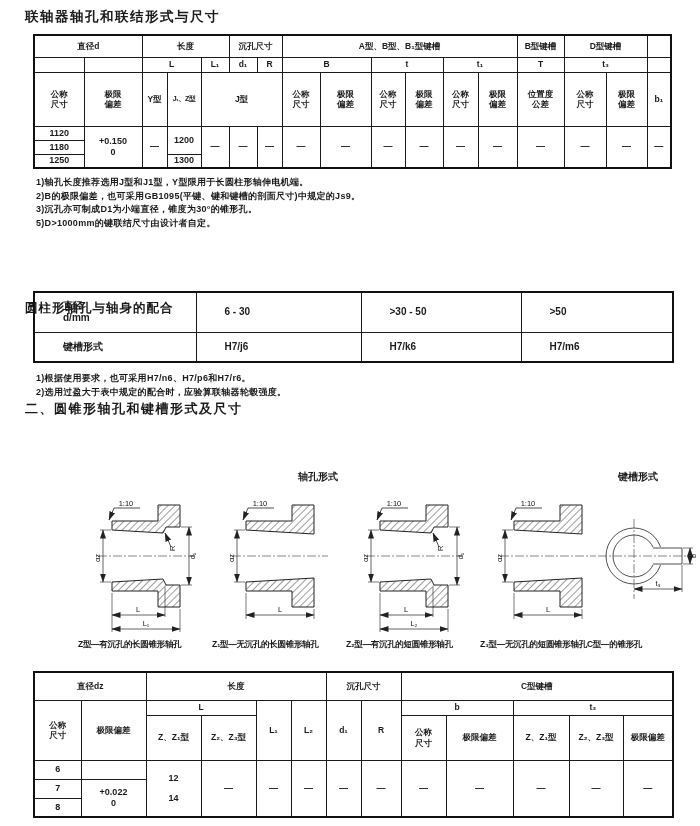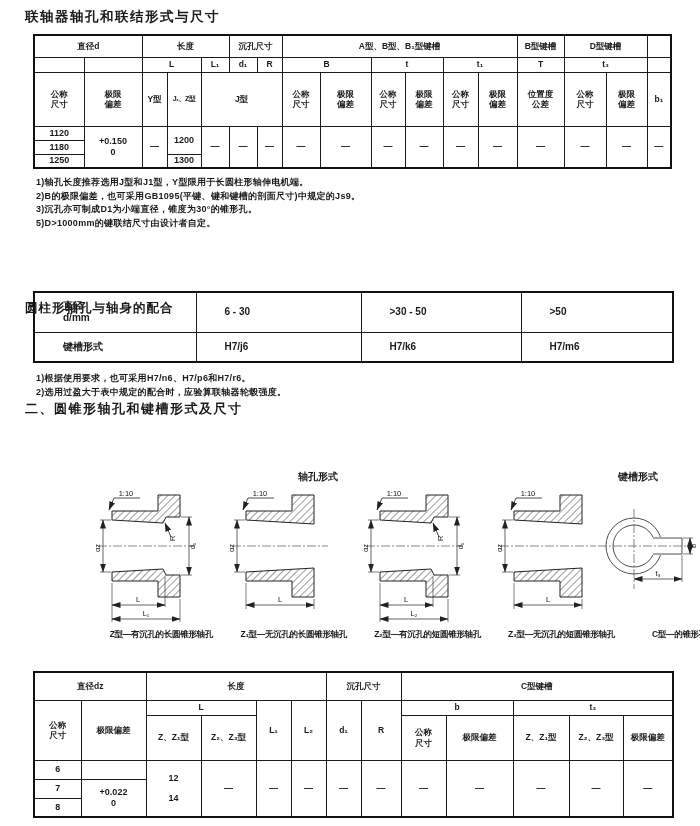--- a/index.html
+++ b/index.html
@@ -26,21 +26,21 @@
   .t1 tr.r1{height:22px;margin-left:15px;} .t1 tr.r2{height:15px;} .t1 tr.r3{height:54px;}
   .t1 tr.dr{height:14px;}
   .t2 td{font-size:10px;font-weight:bold;text-align:left;padding-left:28px;}
   .t2 tr.r1{height:40px;padding-left:48px;} .t2 tr.r2{height:30px;}
   .t3 tr.r1{height:28px;} .t3 tr.r2{height:15px;} .t3 tr.r3{height:45px;}
   .t3 tr.dr{height:19px;}
   .v2{display:flex;flex-direction:column;gap:9px;align-items:center;}
 
   .figsec{left:0;top:465px;width:700px;height:200px;margin-left:36px;}
   .figlabel{position:absolute;font-size:10px;font-weight:bold;}
-  .figblock{position:absolute;top:24px;width:135px;text-align:right;}
+  .figblock{position:absolute;top:34px;width:135px;text-align:left;}
   .figcap{font-size:8.5px;font-weight:bold;white-space:nowrap;margin-top:0px;letter-spacing:-0.3px;}
   svg.fig{display:block;margin:0 auto;}
   .wall{fill:url(#hatch);stroke:#222;stroke-width:1;}
   .cl{stroke:#555;stroke-width:0.7;stroke-dasharray:9 2 2 2;fill:none;}
   .dim{stroke:#222;stroke-width:0.7;fill:none;}
   .ext{stroke:#222;stroke-width:0.6;fill:none;}
   .thin{stroke:#222;stroke-width:0.8;fill:none;}
   svg text{font-size:7.5px;fill:#111;font-family:"Liberation Sans",sans-serif;}
 </style>
 </head>

